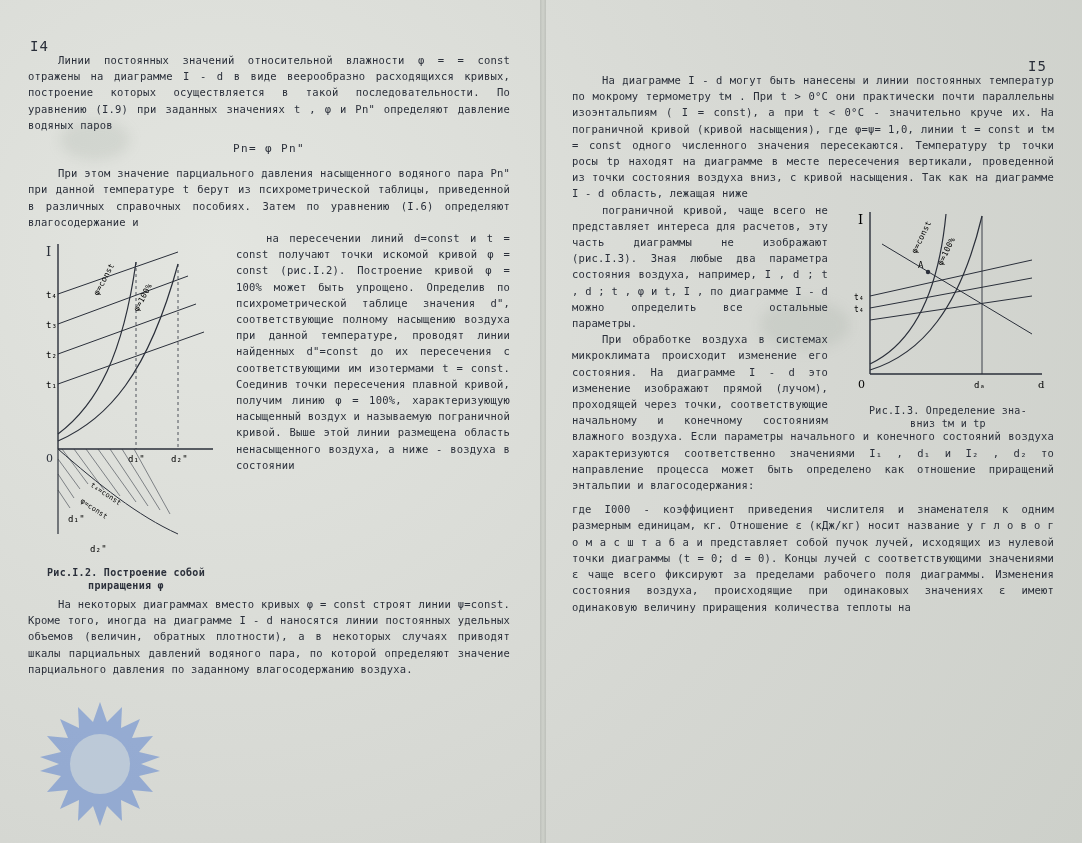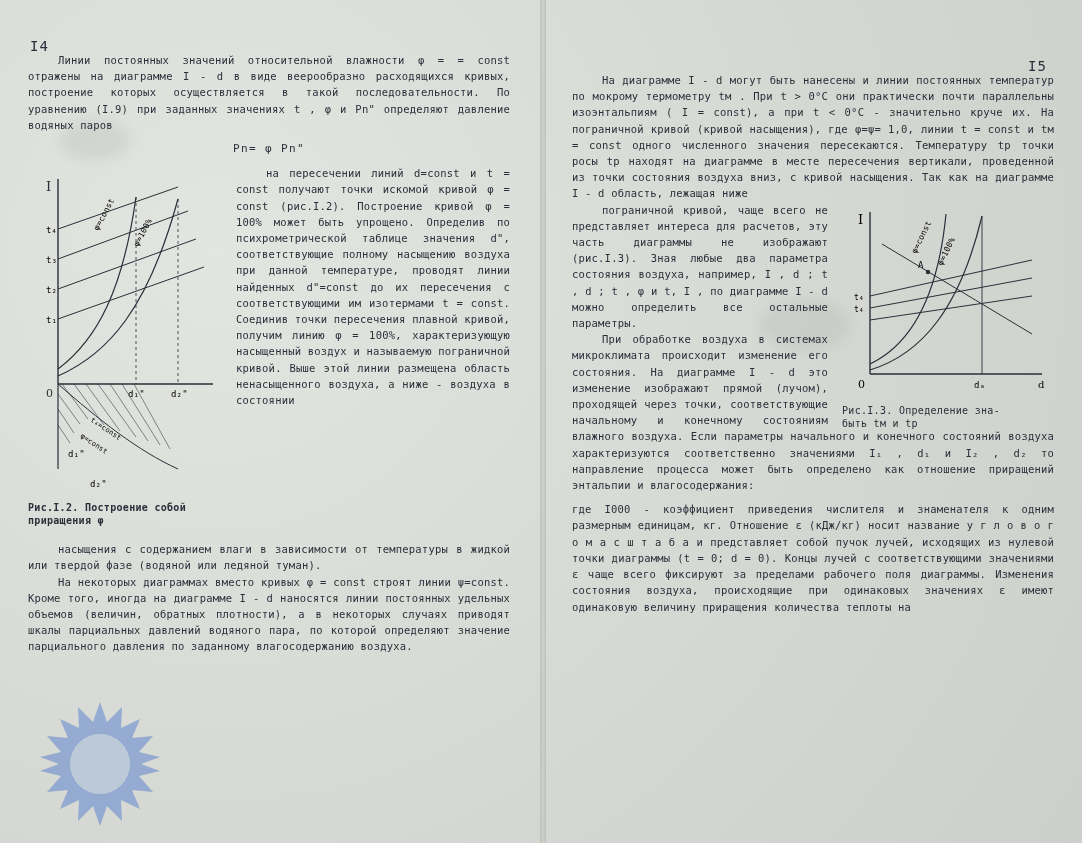--- a/index.html
+++ b/index.html
@@ -44,21 +44,21 @@
   .fl-wrap{overflow:hidden;}
   .figL{
     float:left;width:196px;height:360px;margin:4px 12px 2px 0;
     position:relative;
   }
   .figR{
     float:right;width:212px;height:218px;margin:2px 0 4px 14px;
     position:relative;
   }
   .cap{
-    text-align:left;text-indent:0;font-size:10px;line-height:13px;
+    text-align:center;text-indent:0;font-size:10px;line-height:13px;
     letter-spacing:.3px;
   }
   .bold{font-weight:bold;}
   svg{display:block;}
   
   .wm{
     position:absolute;left:0;top:640px;width:1082px;height:210px;
     pointer-events:none;
   }
   .wm-text{
@@ -92,20 +92,21 @@
 
   <div class="pagenum l">I4</div>
   <div class="pagenum r">I5</div>
 
   <div class="col left" style="top:52px;">
 
     <p>Линии постоянных значений относительной влажности  φ = = const  отражены на диаграмме I - d  в виде  веерообразно расходящихся кривых, построение которых осуществляется в такой последовательности. По уравнению (I.9)  при заданных значениях t , φ и Pn" определяют давление водяных паров</p>
 
     <p class="formula">Pn= φ Pn"</p>
 
+    <p>При этом значение парциального давления насыщенного водяного пара Pn" при данной температуре t берут из  психрометрической таблицы, приведенной в различных справочных пособиях. Затем по уравнению (I.6) определяют влагосодержание  и</p>
 
     <div class="fl-wrap">
       <div class="figL">
         <svg width="196" height="330" viewBox="0 0 196 330">
 
           <line x1="30" y1="10" x2="30" y2="215" stroke="#2a2f3a" stroke-width="1.4"></line>
           <line x1="30" y1="215" x2="185" y2="215" stroke="#2a2f3a" stroke-width="1.4"></line>
           <text x="18" y="22" font-size="13" font-family="DejaVu Serif, serif" fill="#2a2f3a">I</text>
           <text x="18" y="228" font-size="11" font-family="DejaVu Serif, serif" fill="#2a2f3a">0</text>
 
@@ -149,21 +150,20 @@
           <text x="40" y="288" font-size="9">d₁"</text>
           <text x="62" y="318" font-size="9">d₂"</text>
         </svg>
         <div class="cap bold" style="margin-top:2px;">Рис.I.2. Построение собой</div>
         <div class="cap bold">приращения φ</div>
       </div>
 
       <p>на пересечении линий d=const и t = const получают  точки искомой кривой  φ = const (рис.I.2). Построение кривой φ = 100% может быть упрощено. Определив по  психрометрической таблице значения d", соответствующие полному насыщению воздуха при данной температуре, проводят линии найденных d"=const до их пересечения с  соответствующими им изотермами  t = const. Соединив точки пересечения плавной кривой, получим линию φ = 100%, характеризующую насыщенный воздух и  называемую пограничной кривой. Выше этой линии размещена область ненасыщенного воздуха, а ниже - воздуха в состоянии</p>
     </div>
 
-    <p style="margin-top:10px;">насыщения с содержанием влаги в зависимости от температуры в жидкой или твердой фазе (водяной или ледяной туман).</p>
 
     <p style="margin-top:0;">На некоторых диаграммах вместо кривых  φ = const  строят линии  ψ=const. Кроме того, иногда на диаграмме I - d наносятся линии постоянных удельных объемов (величин, обратных плотности), а в некоторых случаях приводят шкалы парциальных давлений водяного пара, по которой определяют значение парциального давления по заданному влагосодержанию воздуха.</p>
   </div>
 
   <div class="col right" style="top:72px;">
 
     <p>На диаграмме I - d  могут быть нанесены и линии постоянных температур по мокрому термометру tм . При t &gt; 0°C  они практически почти параллельны изоэнтальпиям ( I = const),  а при t &lt; 0°C - значительно круче их. На пограничной кривой (кривой насыщения), где  φ=ψ= 1,0,  линии  t = const и tм = const одного численного значения пересекаются. Температуру tр  точки росы  tр   находят на диаграмме в месте пересечения вертикали, проведенной из точки состояния воздуха вниз,  с  кривой насыщения. Так как на диаграмме I - d  область, лежащая ниже</p>
 
     <div class="fl-wrap">
       <div class="figR">
@@ -187,21 +187,21 @@
           <circle cx="86" cy="68" r="2.2" fill="#2a2f3a"></circle>
           <text x="76" y="64" font-size="9">A</text>
 
           <line x1="140" y1="12" x2="140" y2="170" stroke="#2a2f3a" stroke-width="0.9"></line>
           <text x="132" y="184" font-size="9">dₐ</text>
 
           <text x="12" y="96" font-size="8">t₄</text>
           <text x="12" y="108" font-size="8">t₄</text>
         </svg>
         <div class="cap" style="margin-top:4px;">Рис.I.3. Определение зна-</div>
-        <div class="cap">быть tм и tр</div>
+        <div class="cap">вниз tм и tр</div>
       </div>
 
       <p>пограничной кривой, чаще всего не представляет интереса  для расчетов, эту часть диаграммы не изображают (рис.I.3). Зная любые два параметра  состояния воздуха, например, I , d ; t , d ; t , φ  и t, I , по  диаграмме I - d  можно определить все остальные параметры.</p>
       <p>При обработке воздуха в системах микроклимата происходит изменение его  состояния. На диаграмме I - d  это изменение изображают прямой  (лучом), проходящей через точки, соответствующие начальному и конечному состояниям  влажного воздуха. Если параметры начального и конечного состояний воздуха характеризуются соответственно значениями  I₁ , d₁  и I₂ , d₂   то направление процесса может быть определено как отношение приращений энтальпии и влагосодержания:</p>
     </div>
 
 
     <p class="noind" style="margin-top:8px;">где I000 - коэффициент приведения числителя и знаменателя  к одним размерным единицам, кг. Отношение ε  (кДж/кг)  носит название  у г л о в о г о  м а с ш т а б а  и представляет собой пучок лучей, исходящих из нулевой точки диаграммы (t = 0; d = 0). Концы лучей с соответствующими значениями  ε  чаще  всего фиксируют за пределами рабочего поля диаграммы. Изменения состояния воздуха, происходящие при одинаковых значениях  ε имеют одинаковую величину приращения количества теплоты  на</p>
   </div>
 

